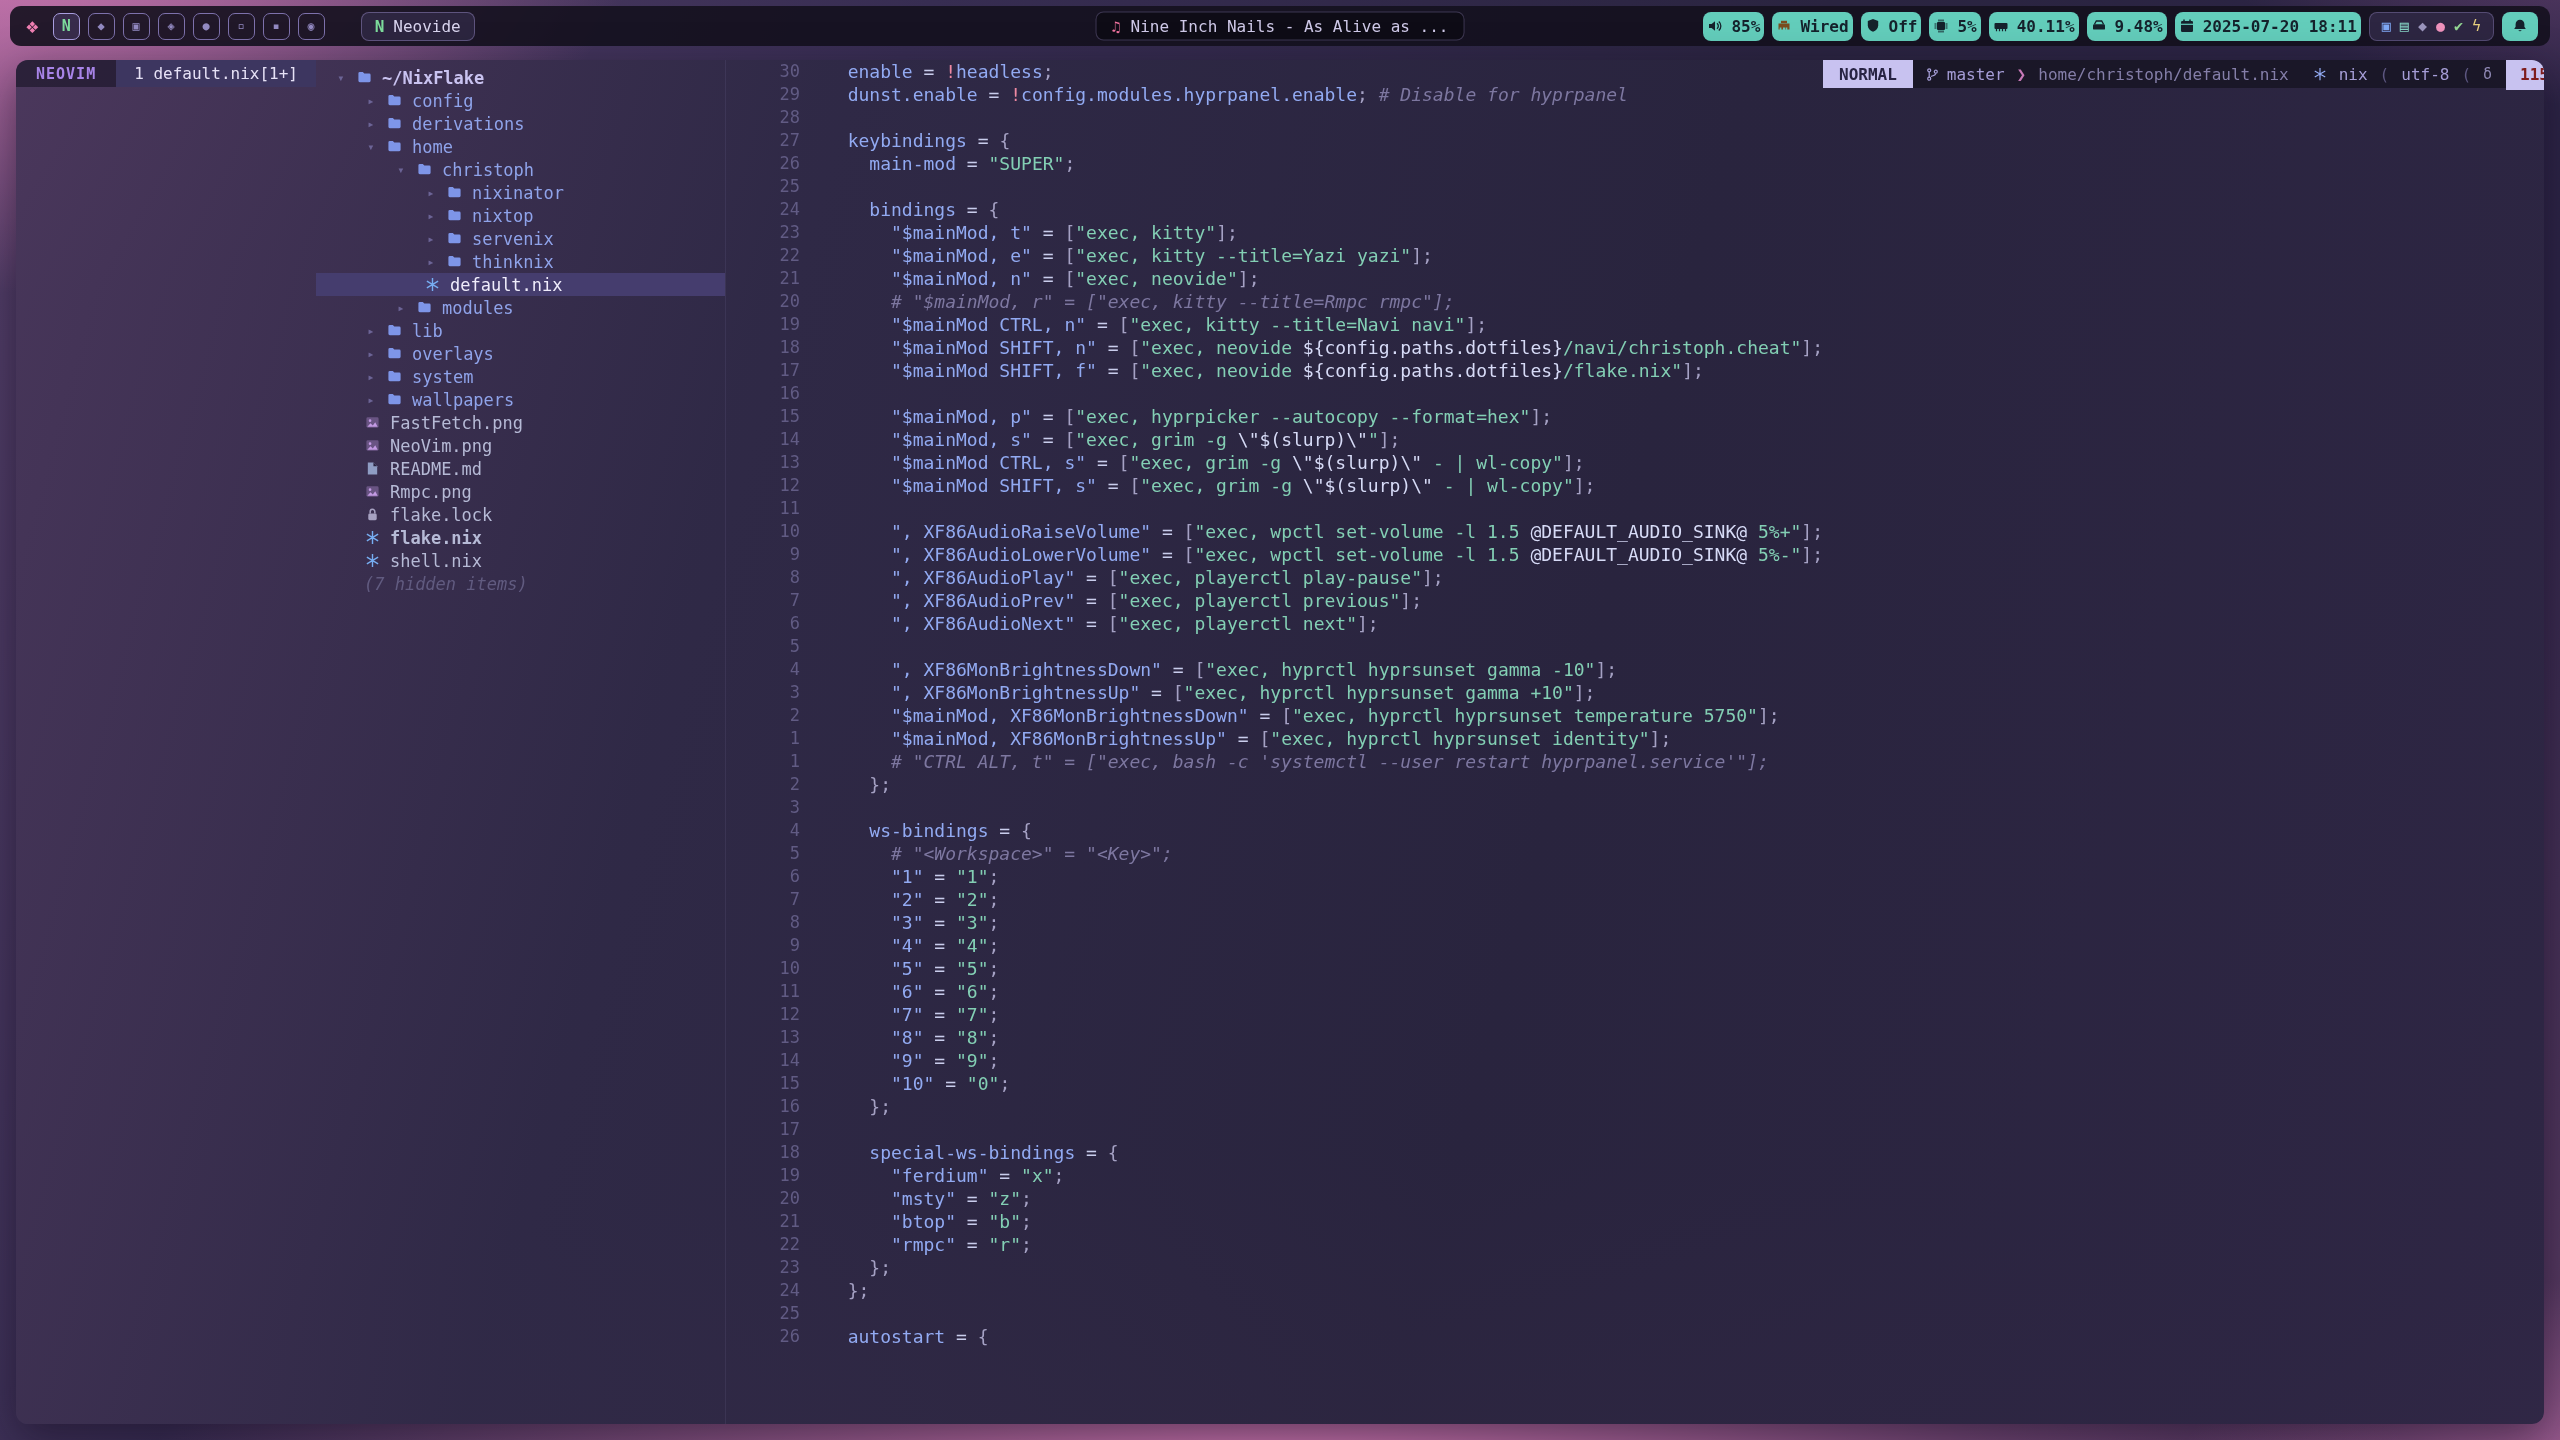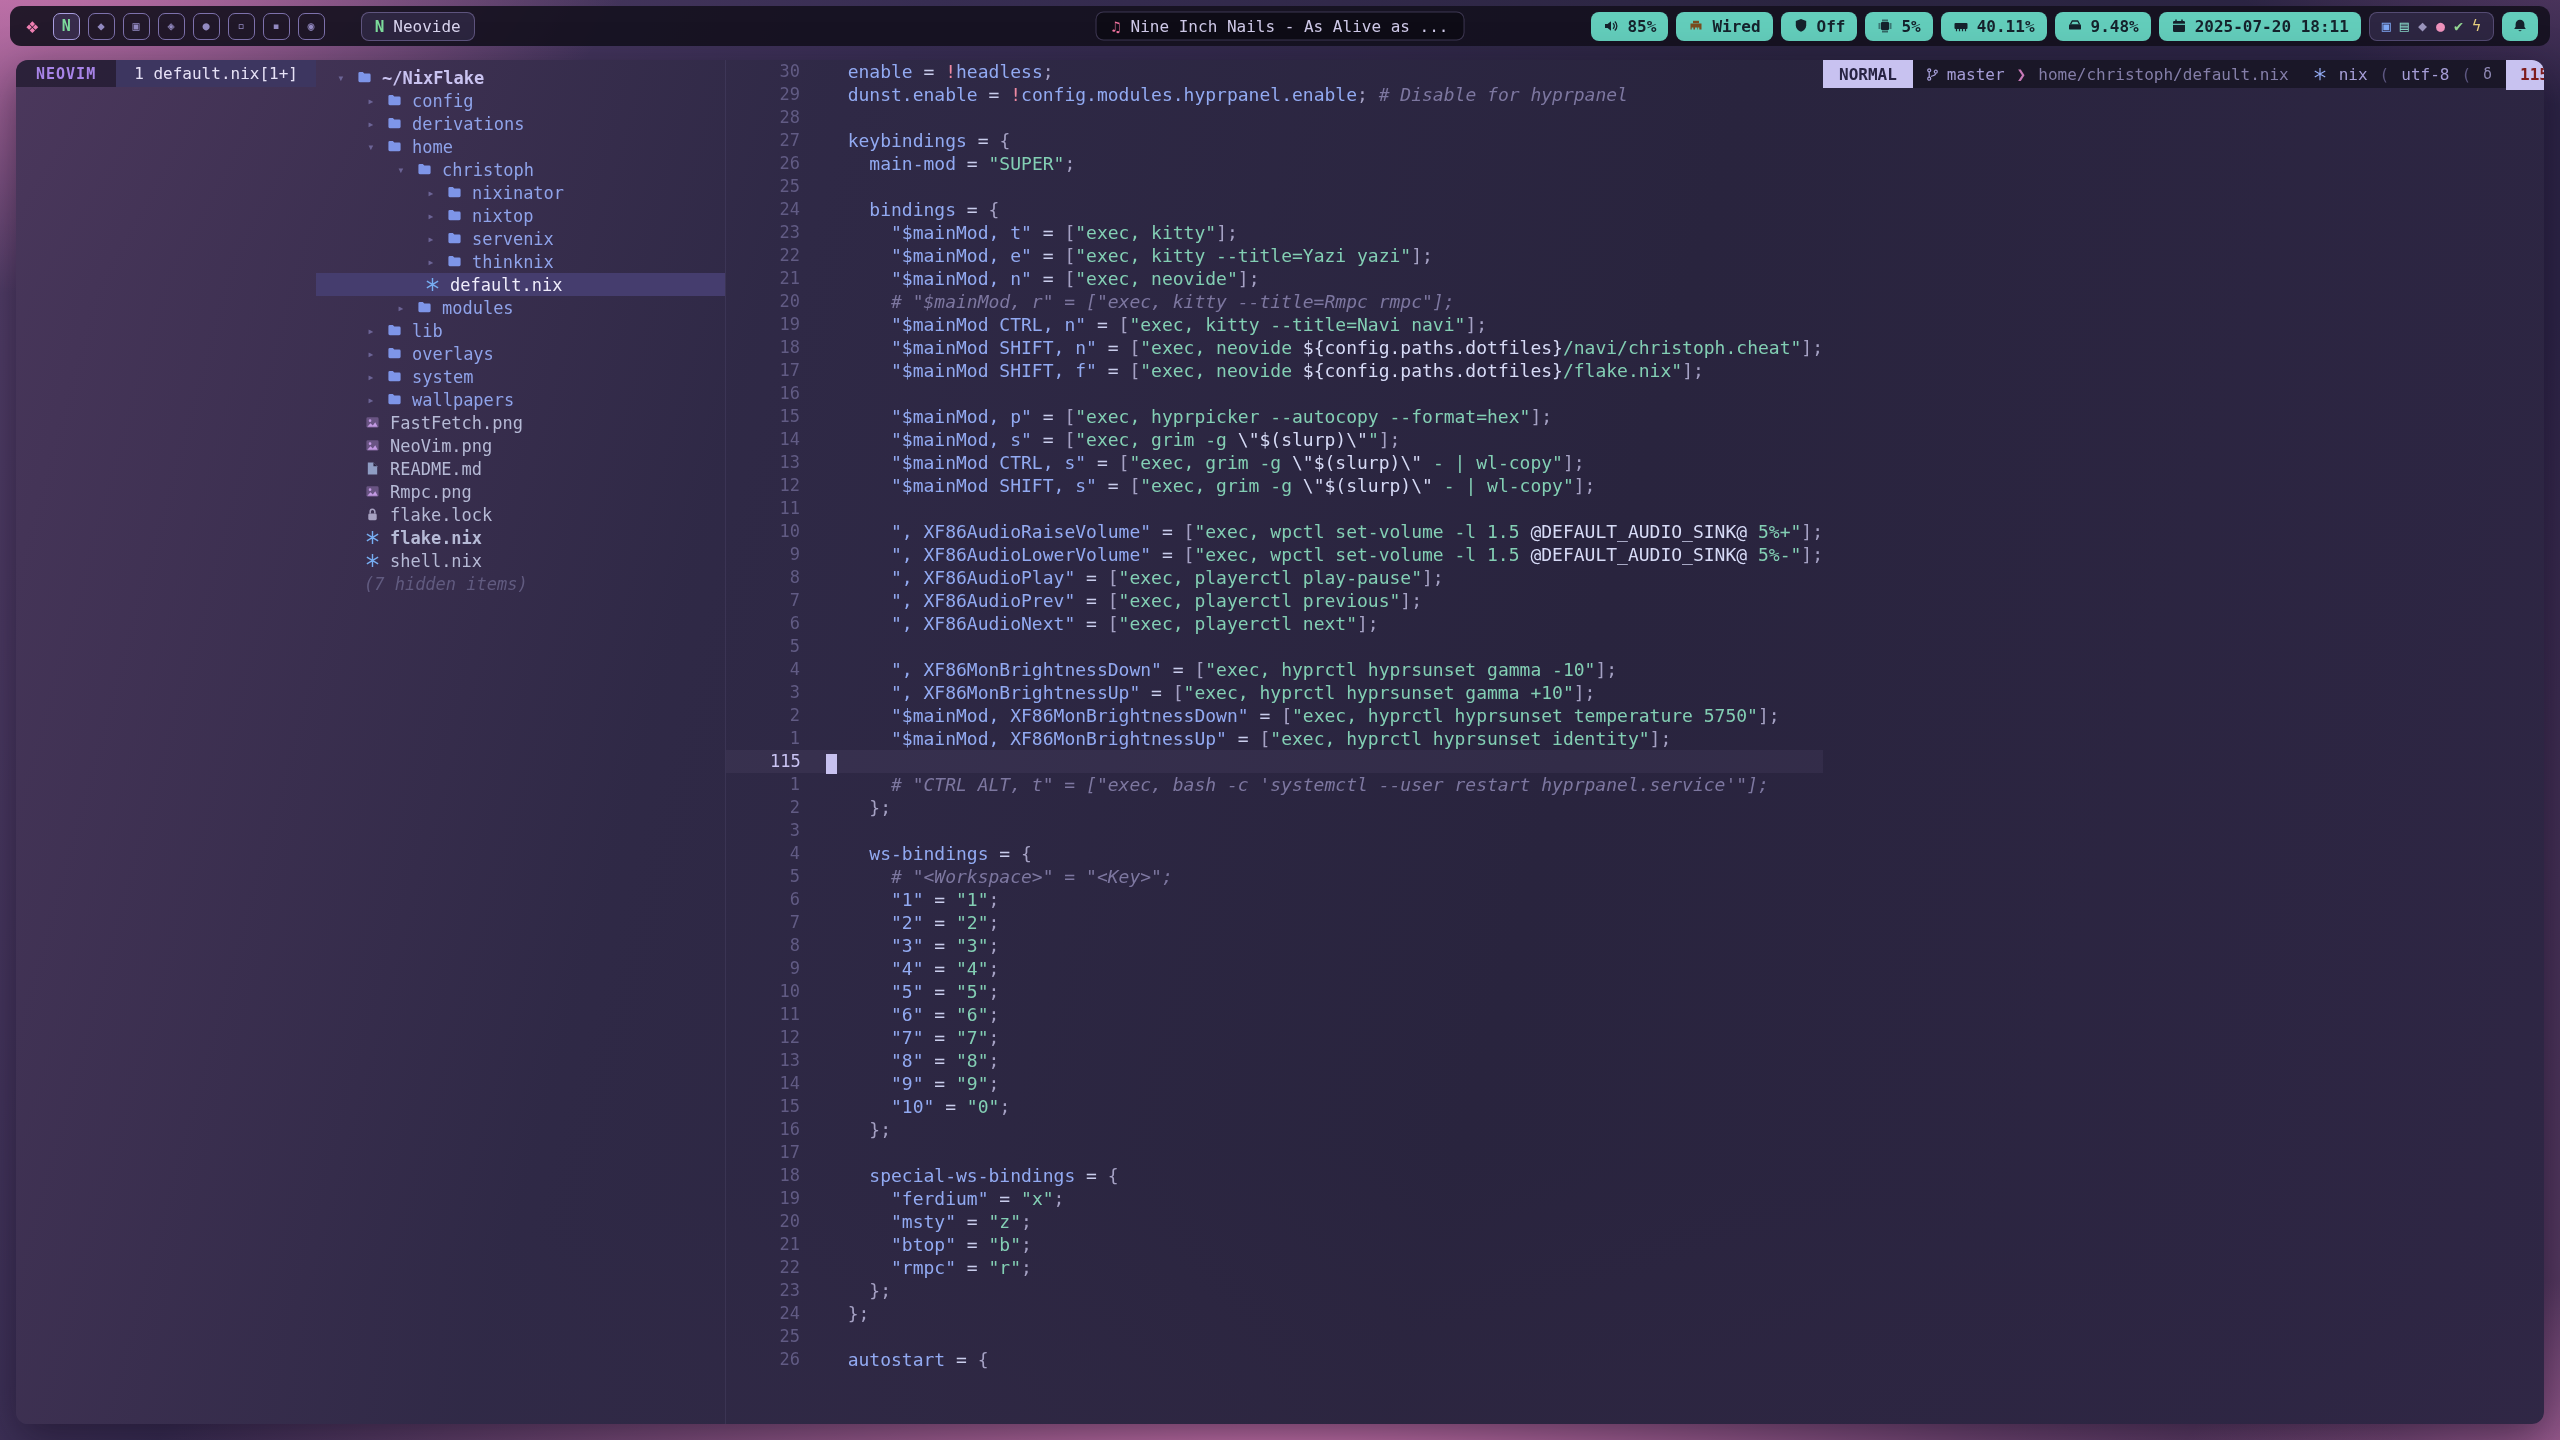--- a/index.html
+++ b/index.html
@@ -27,21 +27,21 @@
 .task-n{color:#7ddc9c;font-weight:bold;font-size:16px}
 .task-label{color:#d9d4ee;font-size:16px}
 .music{position:absolute;left:50%;top:50%;transform:translate(-50%,-50%);height:29px;display:flex;
   align-items:center;gap:10px;padding:0 15px;border-radius:8px;background:rgba(14,12,22,0.92);
   border:1px solid rgba(146,132,190,0.35)}
 .note{color:#f0739f;font-size:15px}
 .mlabel{color:#cfc9e8;font-size:16px}
 .bar-right{margin-left:auto;display:flex;align-items:center;gap:8px}
 .mods{display:flex;gap:8px}
 .pill{background:#63cdbb;color:#15222c;height:29px;border-radius:8px;display:flex;align-items:center;
-  gap:8px;padding:0 12px;font-size:16px;font-weight:bold}
+  gap:8px;padding:0 4px;font-size:16px;font-weight:bold}
 .micon{display:flex;color:#15222c}
 .micon svg{display:block}
 [data-name="network-icon"]{color:#7a4d1f}
 .tray{height:29px;display:flex;align-items:center;gap:9px;padding:0 12px;border-radius:8px;
   background:rgba(68,58,98,0.5);border:1px solid rgba(146,132,190,0.4);font-size:15px;line-height:1}
 .bellpill{padding:0 10px}
 
 .window{position:absolute;left:16px;top:60px;width:2528px;height:1364px;border-radius:12px;overflow:hidden;
   background:linear-gradient(105deg, rgba(72,54,90,0.97) 0%, rgba(47,41,70,0.975) 28%, rgba(41,36,62,0.98) 60%, rgba(46,38,68,0.98) 100%);
   box-shadow:0 14px 44px rgba(20,10,30,0.5);display:flex;}
@@ -535,24 +535,20 @@
             <span class="gutter" data-name="line-number">3</span>
             <span class="ltext" data-name="line-text">      <span class="k">", XF86MonBrightnessUp"</span><span class="o"> = </span><span class="d">[</span><span class="s">"exec, hyprctl hyprsunset gamma +10"</span><span class="d">];</span></span>
           </div>
           <div class="line" data-name="code-line">
             <span class="gutter" data-name="line-number">2</span>
             <span class="ltext" data-name="line-text">      <span class="k">"$mainMod, XF86MonBrightnessDown"</span><span class="o"> = </span><span class="d">[</span><span class="s">"exec, hyprctl hyprsunset temperature 5750"</span><span class="d">];</span></span>
           </div>
           <div class="line" data-name="code-line">
             <span class="gutter" data-name="line-number">1</span>
             <span class="ltext" data-name="line-text">      <span class="k">"$mainMod, XF86MonBrightnessUp"</span><span class="o"> = </span><span class="d">[</span><span class="s">"exec, hyprctl hyprsunset identity"</span><span class="d">];</span></span>
-          </div>
-          <div class="line cur" data-name="code-line">
-            <span class="gutter gcur" data-name="line-number">115</span>
-            <span class="ltext" data-name="line-text"><span class="cursor" data-name="cursor"></span></span>
           </div>
           <div class="line" data-name="code-line">
             <span class="gutter" data-name="line-number">1</span>
             <span class="ltext" data-name="line-text"><span class="c">      # "CTRL ALT, t" = ["exec, bash -c 'systemctl --user restart hyprpanel.service'"];</span></span>
           </div>
           <div class="line" data-name="code-line">
             <span class="gutter" data-name="line-number">2</span>
             <span class="ltext" data-name="line-text"><span class="d">    };</span></span>
           </div>
           <div class="line" data-name="code-line">

